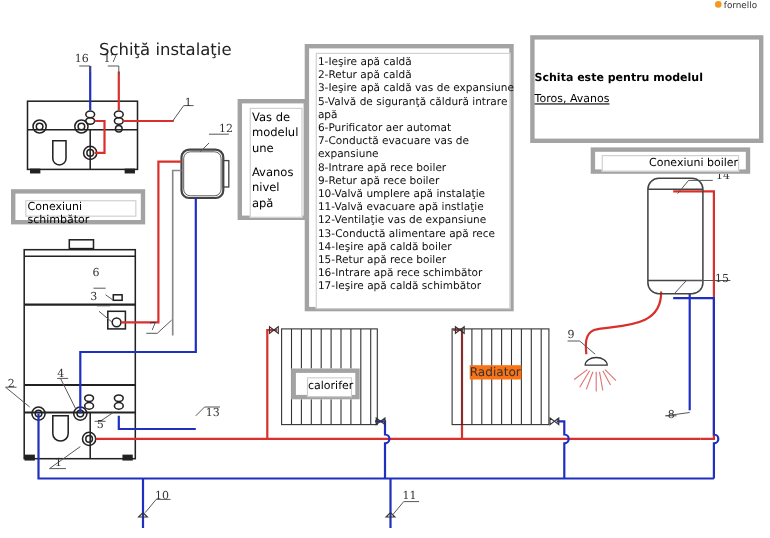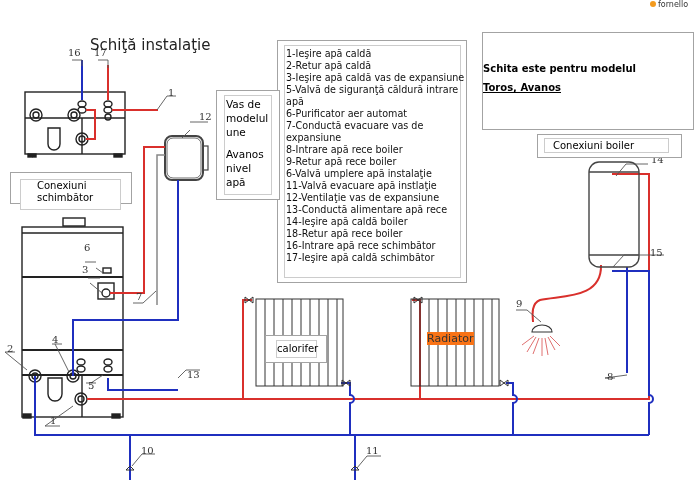--- a/index.html
+++ b/index.html
@@ -1,18 +1,18 @@
 <!DOCTYPE html>
 <html><head>
 <meta charset="utf-8">
 <style>
   html,body{margin:0;padding:0;background:#fff;}
   body{width:700px;height:489px;position:relative;overflow:hidden;font-family:"DejaVu Sans",sans-serif;}
   svg{position:absolute;left:0;top:0;}
-  .box{position:absolute;border:1px solid #a3a3a3;background:#fff;box-sizing:border-box;}
+  .box{position:absolute;border:4px solid #a3a3a3;background:#fff;box-sizing:border-box;}
   .inner{position:absolute;border:1px solid #ccc;background:#fff;box-sizing:border-box;}
   .legend-line{font-size:9.6px;line-height:12px;color:#111;white-space:nowrap;}
 </style>
 </head>
 <body>
 
 <svg width="700" height="489" viewBox="0 0 700 489">
   <defs>
     <marker id="arrH" markerWidth="6" markerHeight="6" refX="3" refY="3" orient="auto">
       <path d="M0,0 L6,3 L0,6" fill="none" stroke="#333" stroke-width="1"></path>
@@ -208,42 +208,42 @@
       <div class="legend-line">1-Ieşire apă caldă</div>
       <div class="legend-line">2-Retur apă caldă</div>
       <div class="legend-line">3-Ieşire apă caldă vas de expansiune</div>
       <div class="legend-line">5-Valvă de siguranţă căldură intrare</div>
       <div class="legend-line">apă</div>
       <div class="legend-line">6-Purificator aer automat</div>
       <div class="legend-line">7-Conductă evacuare vas de</div>
       <div class="legend-line">expansiune</div>
       <div class="legend-line">8-Intrare apă rece boiler</div>
       <div class="legend-line">9-Retur apă rece boiler</div>
-      <div class="legend-line">6-Valvă umplere apă instalaţie</div>
+      <div class="legend-line">10-Valvă umplere apă instalaţie</div>
       <div class="legend-line">11-Valvă evacuare apă instlaţie</div>
       <div class="legend-line">12-Ventilaţie vas de expansiune</div>
       <div class="legend-line">13-Conductă alimentare apă rece</div>
       <div class="legend-line">14-Ieşire apă caldă boiler</div>
-      <div class="legend-line">18-Retur apă rece boiler</div>
+      <div class="legend-line">15-Retur apă rece boiler</div>
       <div class="legend-line">16-Intrare apă rece schimbător</div>
       <div class="legend-line">17-Ieşire apă caldă schimbător</div>
     </div>
 </div>
 
 <div class="box" style="left:482px;top:32px;width:212px;height:98px;text-align:left;">
   <div style="margin-top:30px;font-size:10px;font-weight:bold;">Schita este pentru modelul</div>
-  <div style="margin-top:8px;font-size:10px;font-weight:bold;text-decoration:underline;">Toros, Avanos</div>
+  <div style="margin-top:8px;font-size:10px;font-weight:normal;text-decoration:underline;">Toros, Avanos</div>
 </div>
 
 <div class="box" style="left:537px;top:134px;width:145px;height:24px;">
-  <div class="inner" style="left:6px;top:3px;width:125px;height:15px;font-size:10px;line-height:14px;padding-left:8px;">Conexiuni boiler</div>
+  <div class="inner" style="left:6px;top:3px;width:125px;height:15px;font-size:10px;line-height:14px;padding-left:8px;text-align:right;">Conexiuni boiler</div>
 </div>
 
 <div class="box" style="left:10px;top:172px;width:122px;height:32px;">
-  <div class="inner" style="left:9px;top:6px;width:101px;height:31px;font-size:10px;line-height:12px;padding-left:16px;">Conexiuni schimbător</div>
+  <div class="inner" style="left:9px;top:6px;width:101px;height:15px;font-size:10px;line-height:12px;padding-left:1px;">Conexiuni schimbător</div>
 </div>
 
 <div class="box" style="left:216px;top:90px;width:64px;height:110px;">
   <div class="inner" style="left:7px;top:4px;width:48px;height:100px;font-size:10.5px;line-height:14px;padding:1px;">
     <div>Vas de</div>
     <div>modelul</div>
     <div>une</div>
     <div style="height:8px"></div>
     <div>Avanos</div>
     <div>nivel</div>

